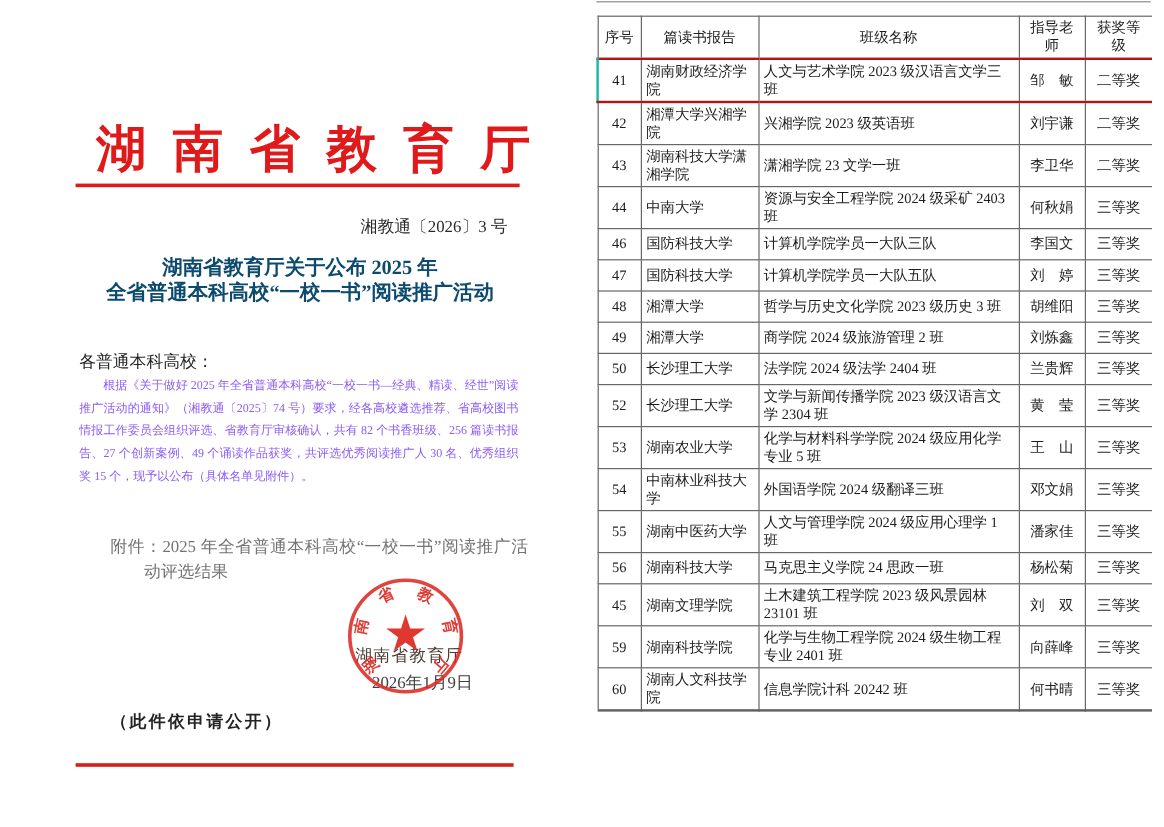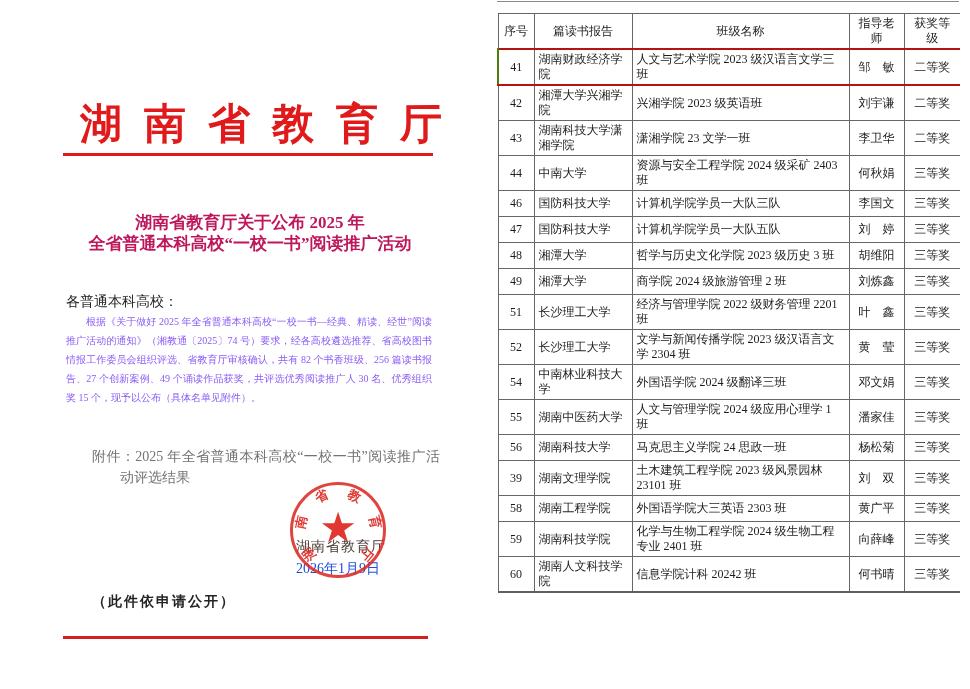--- a/index.html
+++ b/index.html
@@ -9,36 +9,36 @@
 
   
   .doc { position: absolute; left: 0; top: 16px; width: 485px; height: 689px; }
   .agency {
     position: absolute; left: 58px; top: 80px; width: 384px;
     font-size: 42px; font-weight: bold; color: #e01a1a;
     letter-spacing: 22px; text-indent: 22px; text-align: center; white-space: nowrap;
   }
   .rule-top { position: absolute; left: 63px; top: 137px; width: 370px; height: 3px; background: #e01a1a; }
   .doc-no { position: absolute; left: 100px; top: 164px; width: 323px; text-align: right; font-size: 14px; color: #2a2a2a; }
-  .title-block { position: absolute; left: 55px; top: 196px; width: 390px; text-align: center; font-weight: bold; font-size: 17px; line-height: 21px; color: #be185d; }
+  .title-block { position: absolute; left: 55px; top: 196px; width: 390px; text-align: center; font-weight: bold; font-size: 17px; line-height: 21px; color: #0c4a6e; }
   .title-block .t3 { letter-spacing: 9px; }
   .salutation { position: absolute; left: 66px; top: 277px; font-size: 14px; color: #242424; }
   .body-par {
     position: absolute; left: 66px; top: 296px; width: 366px;
     font-size: 10px; line-height: 19px; text-align: justify; text-indent: 2em; color: #8b5cf6;
   }
   .attachment {
     position: absolute; left: 92px; top: 430px; width: 348px;
     font-size: 14px; line-height: 21px; color: #737373;
     padding-left: 2em; text-indent: -2em; text-align: justify;
   }
 
   
   .seal-name { position: absolute; left: 293px; top: 522px; width: 96px; text-align: center; font-size: 14px; color: #4a3a36; letter-spacing: 1px; white-space: nowrap; z-index: 1; }
-  .sign-date { position: absolute; left: 282px; top: 544px; width: 112px; text-align: center; font-size: 14px; color: #1d4ed8; z-index: 1; }
+  .sign-date { position: absolute; left: 282px; top: 544px; width: 112px; text-align: right; font-size: 14px; color: #404040; z-index: 1; }
   .seal-circle {
     position: absolute; left: 290px; top: 466px; width: 96px; height: 96px;
     border: 3px solid rgba(220,42,36,0.88); border-radius: 50%; z-index: 2;
   }
   .seal-star {
     position: absolute; left: 50%; top: 50%; transform: translate(-50%,-54%);
     font-size: 42px; color: rgba(222,38,32,0.92);
     font-family: "DejaVu Sans", sans-serif; line-height: 1;
   }
   .arc-char {
@@ -53,30 +53,31 @@
   .top-remnant { position: absolute; left: 5px; top: 1px; width: 462px; height: 1px; background: #8a8a8a; }
   table.award { position: absolute; left: 5px; top: 13px; width: 462px; border-collapse: collapse; table-layout: fixed; font-size: 12px; color: #1d1d1d; border-bottom: 2px solid #5f5f5f; }
   table.award th, table.award td { border: 1px solid #676767; vertical-align: middle; padding: 2px 4px; line-height: 15px; }
   table.award th:last-child, table.award td:last-child { border-right: none; }
   table.award th { font-weight: normal; text-align: center; height: 26px; }
   table.award td { height: 26px; }
   .col-num { width: 36px; } .col-school { width: 98px; } .col-class { width: 217px; } .col-teacher { width: 55px; } .col-award { width: 56px; }
   td.c-num, td.c-teacher, td.c-award { text-align: center; }
   td.c-school, td.c-class { text-align: left; padding-left: 6px; }
   tr.highlight td { border-top: 2px solid #b51212; border-bottom: 2px solid #b51212; }
-  tr.highlight td:first-child { border-left: 2px solid #4d7c0f; }
+  tr.highlight td:first-child { border-left: 2px solid #14b8a6; }
 </style>
 </head>
 <body>
 
 <div class="stage">
 
   <section class="doc">
     <div class="agency">湖南省教育厅</div>
     <div class="rule-top"></div>
+    <div class="doc-no">湘教通〔2026〕3 号</div>
 
     <div class="title-block">
       <div class="t1">湖南省教育厅关于公布 2025 年</div>
       <div class="t2">全省普通本科高校“一校一书”阅读推广活动</div>
     </div>
 
     <div class="salutation">各普通本科高校：</div>
     <p class="body-par">根据《关于做好 2025 年全省普通本科高校“一校一书—经典、精读、经世”阅读推广活动的通知》（湘教通〔2025〕74 号）要求，经各高校遴选推荐、省高校图书情报工作委员会组织评选、省教育厅审核确认，共有 82 个书香班级、256 篇读书报告、27 个创新案例、49 个诵读作品获奖，共评选优秀阅读推广人 30 名、优秀组织奖 15 个，现予以公布（具体名单见附件）。</p>
 
     <p class="attachment"><span>附件：</span><span>2025 年全省普通本科高校“一校一书”阅读推广活动评选结果</span></p>
@@ -162,34 +163,41 @@
     <td class="c-award">三等奖</td>
   </tr>
           <tr>
     <td class="c-num">49</td>
     <td class="c-school">湘潭大学</td>
     <td class="c-class">商学院 2024 级旅游管理 2 班</td>
     <td class="c-teacher">刘炼鑫</td>
     <td class="c-award">三等奖</td>
   </tr>
           <tr>
-    <td class="c-num">51</td>
+    <td class="c-num">50</td>
     <td class="c-school">长沙理工大学</td>
-    <td class="c-class">经济与管理学院 2022 级财务管理 2201 班</td>
-    <td class="c-teacher">叶　鑫</td>
+    <td class="c-class">法学院 2024 级法学 2404 班</td>
+    <td class="c-teacher">兰贵辉</td>
     <td class="c-award">三等奖</td>
   </tr>
           <tr>
     <td class="c-num">52</td>
     <td class="c-school">长沙理工大学</td>
     <td class="c-class">文学与新闻传播学院 2023 级汉语言文学 2304 班</td>
     <td class="c-teacher">黄　莹</td>
     <td class="c-award">三等奖</td>
   </tr>
           <tr>
+    <td class="c-num">53</td>
+    <td class="c-school">湖南农业大学</td>
+    <td class="c-class">化学与材料科学学院 2024 级应用化学专业 5 班</td>
+    <td class="c-teacher">王　山</td>
+    <td class="c-award">三等奖</td>
+  </tr>
+          <tr>
     <td class="c-num">54</td>
     <td class="c-school">中南林业科技大学</td>
     <td class="c-class">外国语学院 2024 级翻译三班</td>
     <td class="c-teacher">邓文娟</td>
     <td class="c-award">三等奖</td>
   </tr>
           <tr>
     <td class="c-num">55</td>
     <td class="c-school">湖南中医药大学</td>
     <td class="c-class">人文与管理学院 2024 级应用心理学 1 班</td>
@@ -197,31 +205,24 @@
     <td class="c-award">三等奖</td>
   </tr>
           <tr>
     <td class="c-num">56</td>
     <td class="c-school">湖南科技大学</td>
     <td class="c-class">马克思主义学院 24 思政一班</td>
     <td class="c-teacher">杨松菊</td>
     <td class="c-award">三等奖</td>
   </tr>
           <tr>
-    <td class="c-num">39</td>
+    <td class="c-num">45</td>
     <td class="c-school">湖南文理学院</td>
     <td class="c-class">土木建筑工程学院 2023 级风景园林 23101 班</td>
     <td class="c-teacher">刘　双</td>
-    <td class="c-award">三等奖</td>
-  </tr>
-          <tr>
-    <td class="c-num">58</td>
-    <td class="c-school">湖南工程学院</td>
-    <td class="c-class">外国语学院大三英语 2303 班</td>
-    <td class="c-teacher">黄广平</td>
     <td class="c-award">三等奖</td>
   </tr>
           <tr>
     <td class="c-num">59</td>
     <td class="c-school">湖南科技学院</td>
     <td class="c-class">化学与生物工程学院 2024 级生物工程专业 2401 班</td>
     <td class="c-teacher">向薛峰</td>
     <td class="c-award">三等奖</td>
   </tr>
           <tr>

